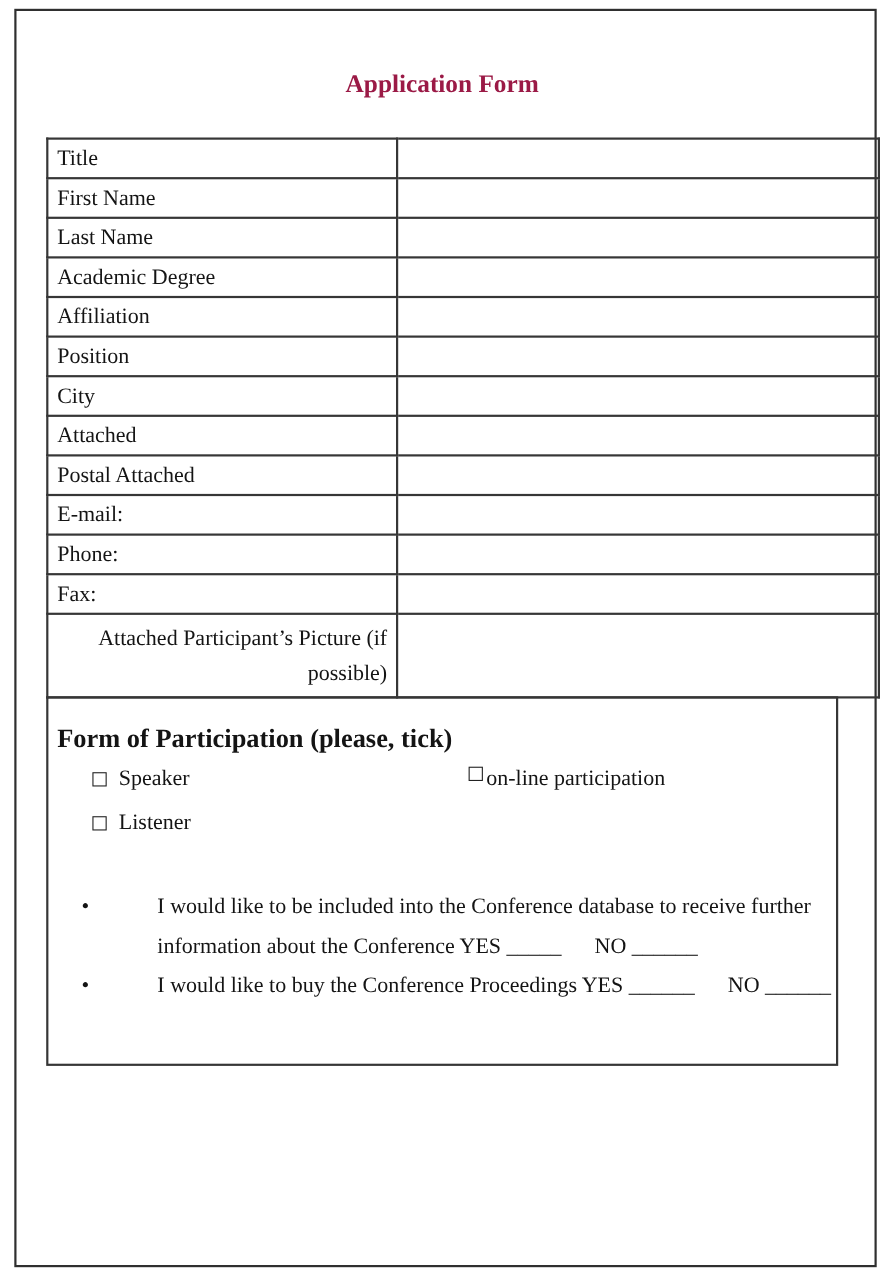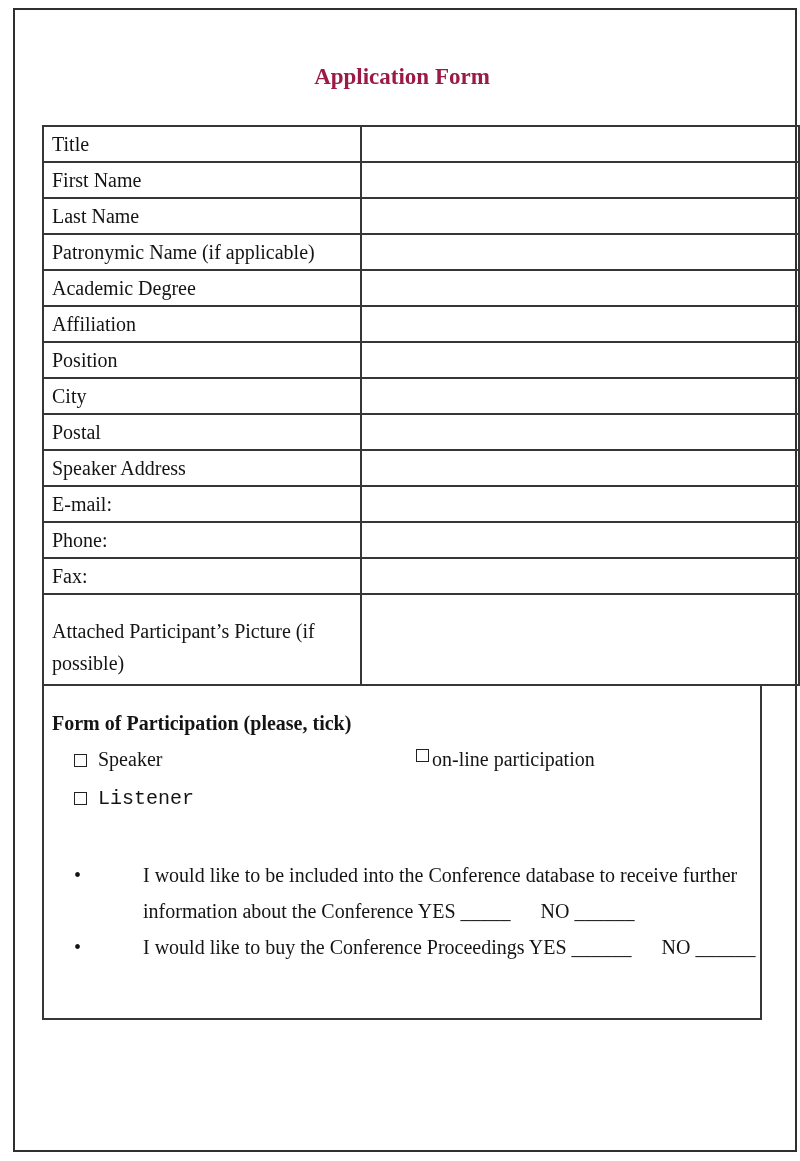--- a/index.html
+++ b/index.html
@@ -20,30 +20,30 @@
   }
   table.fields {
     margin-top:34px; width:720px; border-collapse:collapse; table-layout:fixed;
   }
   table.fields td {
     border:2px solid #363636; vertical-align:top;
     font-size:20px; line-height:26px; padding:4px 8px;
   }
   td.label-cell { width:300px; }
   td.value-cell { width:420px; }
-  table.fields tr:last-child td { line-height:32px; padding-top:20px; padding-bottom:5px; }
+  table.fields tr:last-child td { line-height:32px; padding-top:5px; padding-bottom:5px;text-align:right; }
   .participation-box {
     box-sizing:border-box; width:720px; height:336px; margin-top:-2px;
     border:2px solid #363636; padding:24px 8px 0 8px;
   }
-  .participation-heading { font-size:20px; line-height:26px; font-weight:bold; }
-  .option-row { display:flex; margin:10px 0 0 22px; align-items:flex-start; }
+  .participation-heading { font-size:24px; line-height:26px; font-weight:bold; }
+  .option-row { display:flex; margin:10px 0 0 32px; align-items:flex-start; }
   .option { font-size:20px; line-height:26px; }
   .option.speaker-slot { width:342px; }
-  .option-row.second { margin-top:14px;font-family:Liberation Mono, monospace; }
+  .option-row.second { margin-top:14px; }
   .checkbox {
     display:inline-block; width:13px; height:13px; box-sizing:border-box;
     border:1.6px solid #222222; background:#ffffff; vertical-align:-1px; margin-right:11px;
   }
   .checkbox.tight { margin-right:3px; vertical-align:4px; }
   ul.bullets { list-style:none; margin:45px 0 0 0; padding:0 0 0 22px; }
   ul.bullets li { display:flex; }
   .bullet-marker { width:24px; font-size:20px; line-height:36px; flex:0 0 24px; }
   .bullet-text { font-size:20px; line-height:36px;margin-left:45px; }
   .bullet-line { display:block; white-space:pre; }
@@ -66,45 +66,41 @@
           </tr>
           <tr>
             <td class="label-cell">First Name</td>
             <td class="value-cell"></td>
           </tr>
           <tr>
             <td class="label-cell">Last Name</td>
             <td class="value-cell"></td>
           </tr>
           <tr>
-            <td class="label-cell">Patronymic Name (if applicable)</td>
-            <td class="value-cell"></td>
-          </tr>
-          <tr>
             <td class="label-cell">Academic Degree</td>
             <td class="value-cell"></td>
           </tr>
           <tr>
             <td class="label-cell">Affiliation</td>
             <td class="value-cell"></td>
           </tr>
           <tr>
             <td class="label-cell">Position</td>
             <td class="value-cell"></td>
           </tr>
           <tr>
             <td class="label-cell">City</td>
             <td class="value-cell"></td>
           </tr>
           <tr>
-            <td class="label-cell">Postal</td>
+            <td class="label-cell">Attached</td>
             <td class="value-cell"></td>
           </tr>
           <tr>
-            <td class="label-cell">Speaker Address</td>
+            <td class="label-cell">Postal Attached</td>
             <td class="value-cell"></td>
           </tr>
           <tr>
             <td class="label-cell">E-mail:</td>
             <td class="value-cell"></td>
           </tr>
           <tr>
             <td class="label-cell">Phone:</td>
             <td class="value-cell"></td>
           </tr>

